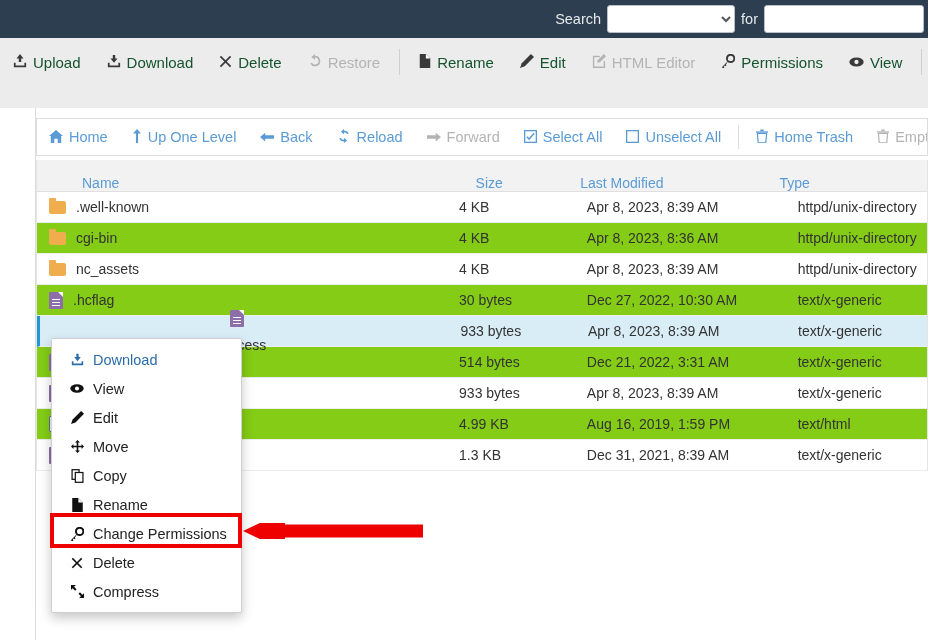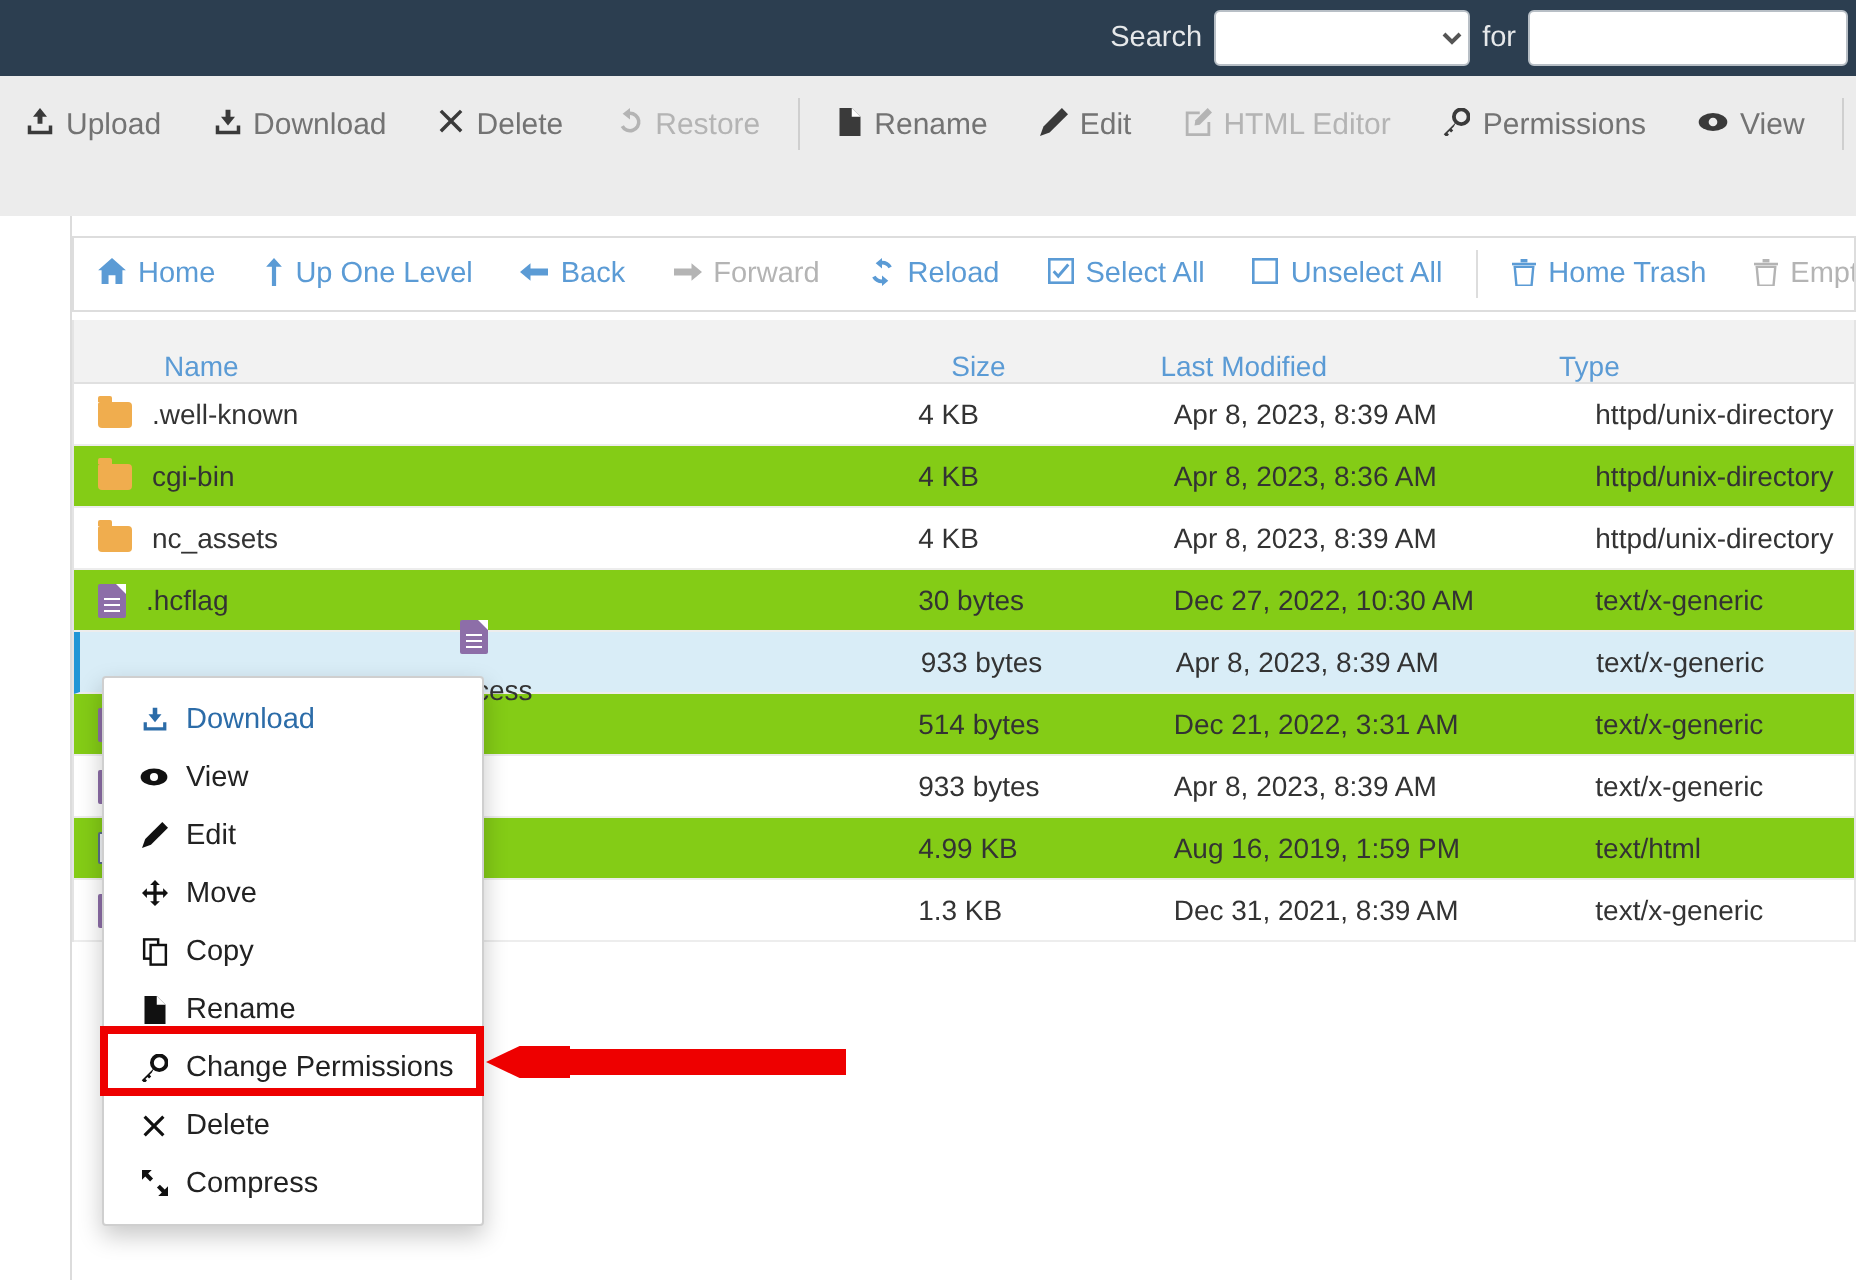--- a/index.html
+++ b/index.html
@@ -39,21 +39,21 @@
   
   .toolbar{
     position:absolute;left:0;top:38px;width:928px;height:48px;
     background:#ececec;
     display:flex;align-items:center;
     white-space:nowrap;overflow:hidden;
   }
   .tbtn{
     display:inline-flex;align-items:center;gap:6px;
     padding:0 13px;height:48px;
-    color:#737373;font-size:15px;cursor:pointer;
+    color:#14532d;font-size:15px;cursor:pointer;
     background:transparent;border:0;font-family:inherit;
   }
   .tbtn.disabled{color:#b4b4b4;cursor:default;}
   .tsep{
     width:1px;height:26px;background:#cfcfcf;margin:0 6px;flex:none;
   }
   .tb-ico{display:inline-block;line-height:1;font-size:15px;}
 
   
   .graystrip{
@@ -294,36 +294,36 @@
     <span>Up One Level</span>
   </div>
   <div class="nbtn">
     <span class="tb-ico">
       <svg width="14" height="12" viewBox="0 0 16 12">
           <path d="M0 6l6-5v3h10v4H6v3z" fill="#5b9bd5"></path>
         </svg>
     </span>
     <span>Back</span>
   </div>
+  <div class="nbtn">
+    <span class="tb-ico">
+      <svg width="14" height="14" viewBox="0 0 16 16">
+          <path d="M8 1.6a6.4 6.4 0 0 1 5.6 3.3l-1.9.9A4.3 4.3 0 0 0 8 3.7V6L4.4 3 8 0z" fill="#5b9bd5"></path>
+          <path d="M8 14.4a6.4 6.4 0 0 1-5.6-3.3l1.9-.9A4.3 4.3 0 0 0 8 12.3V10l3.6 3L8 16z" fill="#5b9bd5"></path>
+        </svg>
+    </span>
+    <span>Reload</span>
+  </div>
   <div class="nbtn disabled">
     <span class="tb-ico">
       <svg width="14" height="12" viewBox="0 0 16 12">
           <path d="M16 6l-6-5v3H0v4h10v3z" fill="#b4b4b4"></path>
         </svg>
     </span>
     <span>Forward</span>
-  </div>
-  <div class="nbtn">
-    <span class="tb-ico">
-      <svg width="14" height="14" viewBox="0 0 16 16">
-          <path d="M8 1.6a6.4 6.4 0 0 1 5.6 3.3l-1.9.9A4.3 4.3 0 0 0 8 3.7V6L4.4 3 8 0z" fill="#5b9bd5"></path>
-          <path d="M8 14.4a6.4 6.4 0 0 1-5.6-3.3l1.9-.9A4.3 4.3 0 0 0 8 12.3V10l3.6 3L8 16z" fill="#5b9bd5"></path>
-        </svg>
-    </span>
-    <span>Reload</span>
   </div>
   <div class="nbtn">
     <span class="tb-ico">
       <svg width="13" height="13" viewBox="0 0 16 16">
           <rect x="0.8" y="0.8" width="14.4" height="14.4" fill="none" stroke="#5b9bd5" stroke-width="1.6"></rect>
           <path d="M3.5 8.2l2.8 3L12.5 4" fill="none" stroke="#5b9bd5" stroke-width="1.8"></path>
         </svg>
     </span>
     <span>Select All</span>
   </div>

